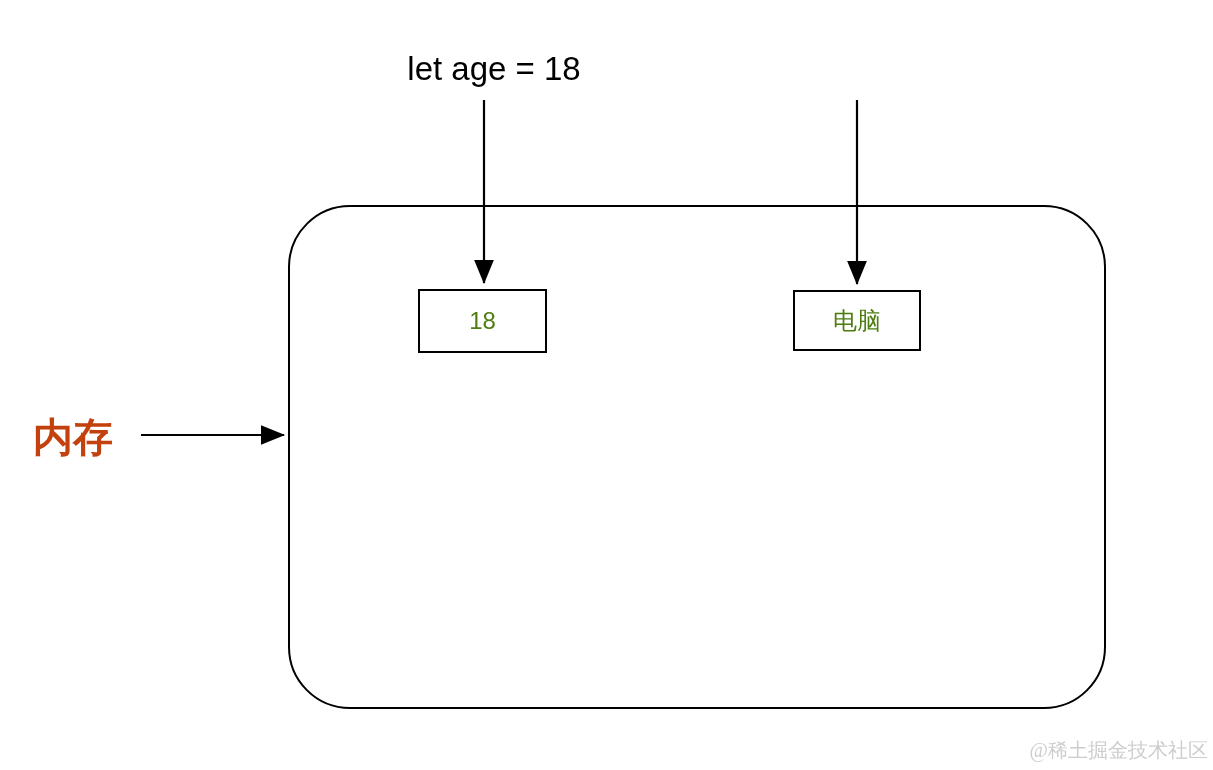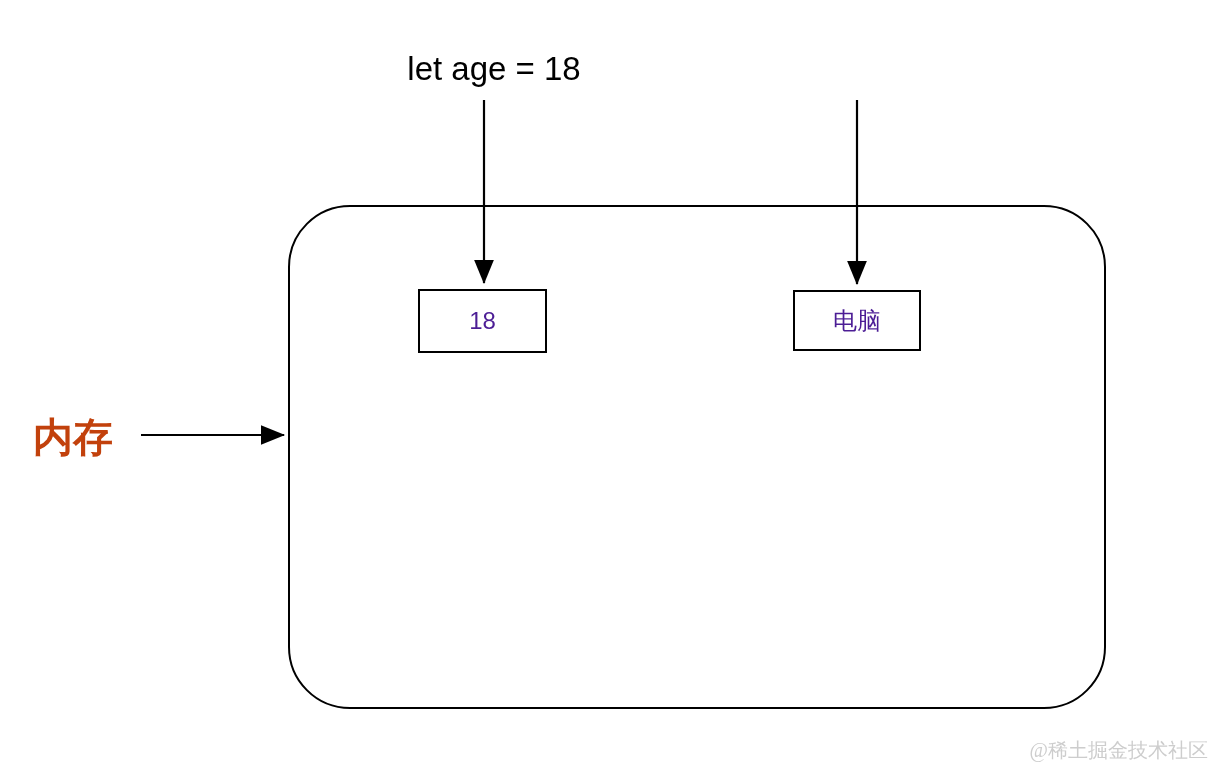--- a/index.html
+++ b/index.html
@@ -29,21 +29,21 @@
     background: transparent;
   }
   .value-box {
     position: absolute;
     border: 2.5px solid #000000;
     background: #ffffff;
     display: flex;
     align-items: center;
     justify-content: center;
     font-size: 24px;
-    color: #4c1d95;
+    color: #4d7c0f;
   }
   .value-box.age  { left: 418px; top: 289px; width: 129px; height: 64px; }
   .value-box.goods{ left: 793px; top: 290px; width: 128px; height: 61px; }
   .decl-label {
     position: absolute;
     top: 50px;
     font-size: 33px;
     color: #000000;
     text-align: center;
     white-space: nowrap;

